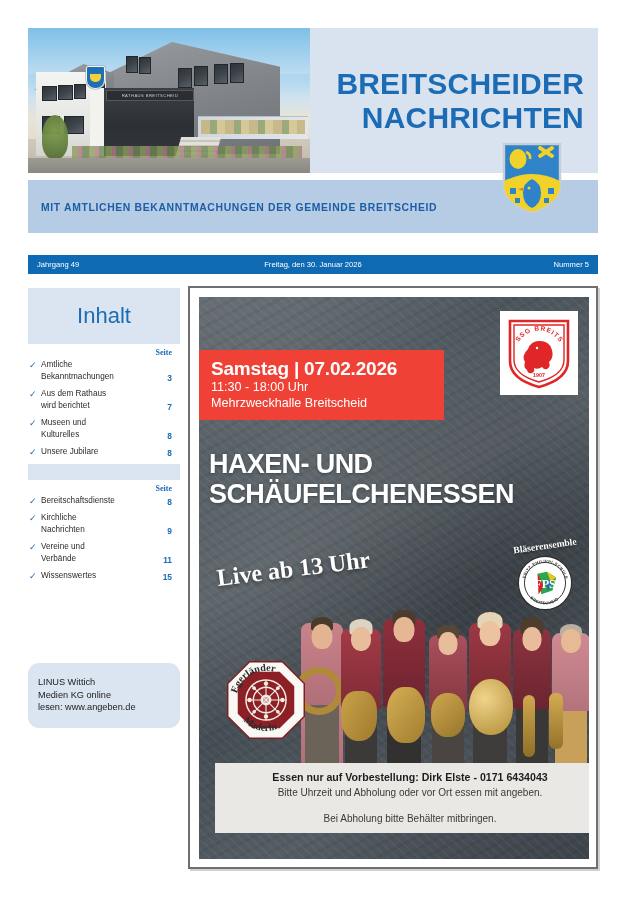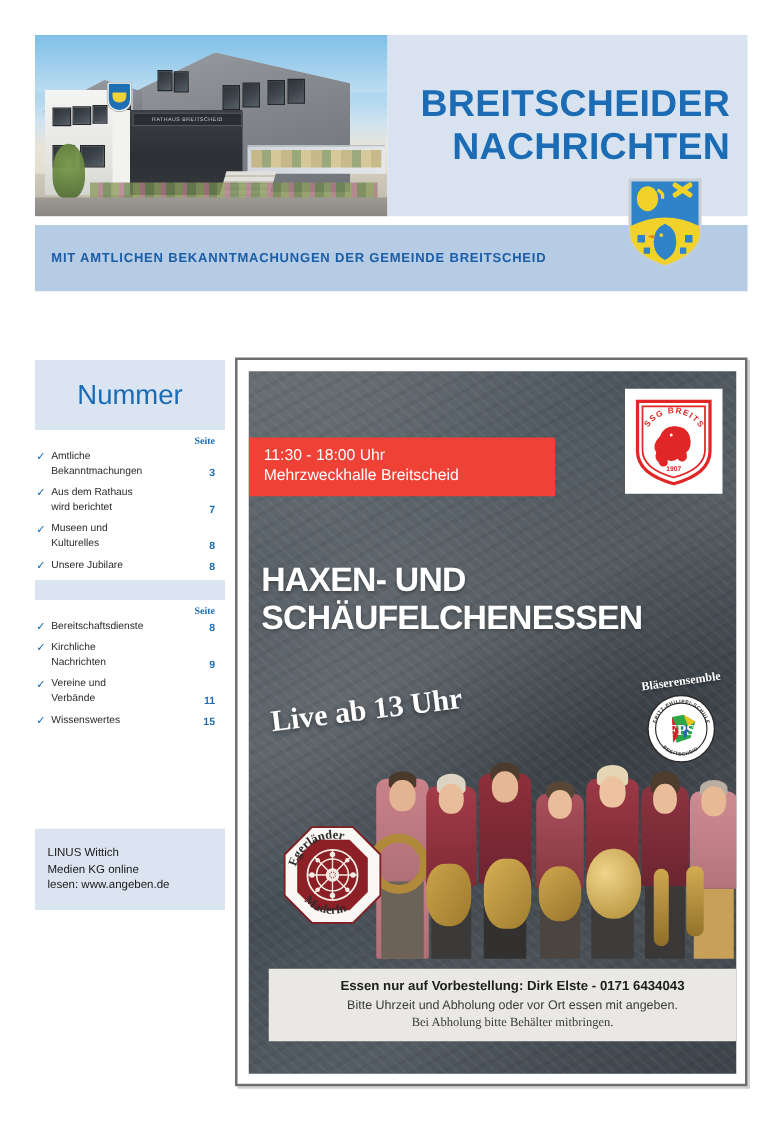--- a/index.html
+++ b/index.html
@@ -171,21 +171,21 @@
     position:absolute;left:0;bottom:2px;width:100%;text-align:center;
     color:#333;font-size:4.4px;letter-spacing:.6px;font-family:"Liberation Sans",sans-serif;
   }
   .ad-banner-bot .tp{
     position:absolute;left:0;top:1px;width:100%;text-align:center;
     color:#7d1a22;font-size:3.3px;letter-spacing:.2px;font-family:"Liberation Sans",sans-serif;
   }
   .ad-floor{position:absolute;left:0;bottom:0;width:100%;height:16px;background:linear-gradient(#a8a095,#918a80);}
   .ad-caption{
     width:152px;background:#dbe4f1;padding:13px 10px 14px 10px;box-sizing:border-box;
-    color:#1a1a1a;font-size:9.2px;line-height:12.6px;font-family:"Liberation Sans",sans-serif;
+    color:#1a1a1a;font-size:9.2px;line-height:12.6px;font-family:"Liberation Sans",sans-serif;border-radius:11px;
   }
 
   
   .poster-frame{
     position:absolute;left:188px;top:286px;width:410px;height:583px;
     background:#ffffff;border:2px solid #6f6f6f;box-sizing:border-box;
     box-shadow:2px 2px 0 rgba(0,0,0,.18);
   }
   .poster{
     position:absolute;left:9px;top:9px;width:390px;height:562px;overflow:hidden;
@@ -344,24 +344,29 @@
       <path d="M24 48 q6 -5 12 0 q-2 10 -6 13 q-4 -3 -6 -13Z" fill="#2f83c9"></path>
       <circle cx="28" cy="47" r="1.5" fill="#f0d22a"></circle>
       <path d="M22 47 l-5 1 l5 2 Z" fill="#e07a1e"></path>
       <rect x="9" y="47" width="6" height="6" fill="#2f83c9"></rect>
       <rect x="47" y="47" width="6" height="6" fill="#2f83c9"></rect>
       <rect x="14" y="57" width="5" height="5" fill="#2f83c9"></rect>
       <rect x="43" y="57" width="5" height="5" fill="#2f83c9"></rect>
     </svg>
   </div>
 
+  <div class="datestrip">
+    <div class="ds-left">Jahrgang 49</div>
+    <div class="ds-mid">Freitag, den 30. Januar 2026</div>
+    <div class="ds-right">Nummer 5</div>
+  </div>
 
   <div class="sidebar">
     <div class="inhalt-head">
-      <span>Nummer</span>
+      <span>Inhalt</span>
     </div>
 
     <div class="toc">
       <div class="seite-row">Seite</div>
 
       <div class="toc-item">
         <div class="toc-line">
           <span class="tick">✓</span>
           <span class="toc-text">
             <span>Amtliche</span>
@@ -475,20 +480,21 @@
             <textPath href="#ssgarc" startOffset="6%">SSG BREITSCHEID</textPath>
           </text>
           <path d="M24 34 q3 -8 11 -8 q11 0 13 9 q2 8 -3 12 q2 5 -2 7 q-3 1 -5 -2 q-4 3 -8 1 q1 4 -2 5 q-4 1 -5 -3 q-4 -3 -2 -8 q-4 -6 3 -13 Z" fill="#e02626"></path>
           <path d="M30 30 q5 -4 10 -1" stroke="#e02626" stroke-width="3" fill="none" stroke-linecap="round"></path>
           <circle cx="33" cy="33" r="1.2" fill="#fff"></circle>
           <text x="35" y="62" text-anchor="middle" font-family="Liberation Sans, sans-serif" font-size="5.4" font-weight="bold" fill="#e02626">1907</text>
         </svg>
       </div>
 
       <div class="redblock">
+        <div class="rb-title">Samstag | 07.02.2026</div>
         <div class="rb-sub">11:30 - 18:00 Uhr</div>
         <div class="rb-sub">Mehrzweckhalle Breitscheid</div>
       </div>
 
       <div class="headline">
         <div class="hl">HAXEN- UND</div>
         <div class="hl">SCHÄUFELCHENESSEN</div>
       </div>
 
       <div class="live">Live ab 13 Uhr</div>
@@ -610,19 +616,19 @@
           </text>
           <text font-family="Liberation Serif, serif" font-size="11" font-weight="bold" fill="#2b2b2b">
             <textPath href="#egbot" startOffset="22%">Maderln</textPath>
           </text>
         </svg>
       </div>
 
       <div class="infobar">
         <div class="ib-1">Essen nur auf Vorbestellung: Dirk Elste - 0171 6434043</div>
         <div class="ib-2">Bitte Uhrzeit und Abholung oder vor Ort essen mit angeben.</div>
-        <div class="ib-2" style="margin-top:0;font-family:Liberation Serif, serif;">Bei Abholung bitte Behälter mitbringen.</div>
+        <div class="ib-2" style="margin-top:12px;">Bei Abholung bitte Behälter mitbringen.</div>
       </div>
 
     </div>
   </div>
 
 </div>
 
 </body></html>

